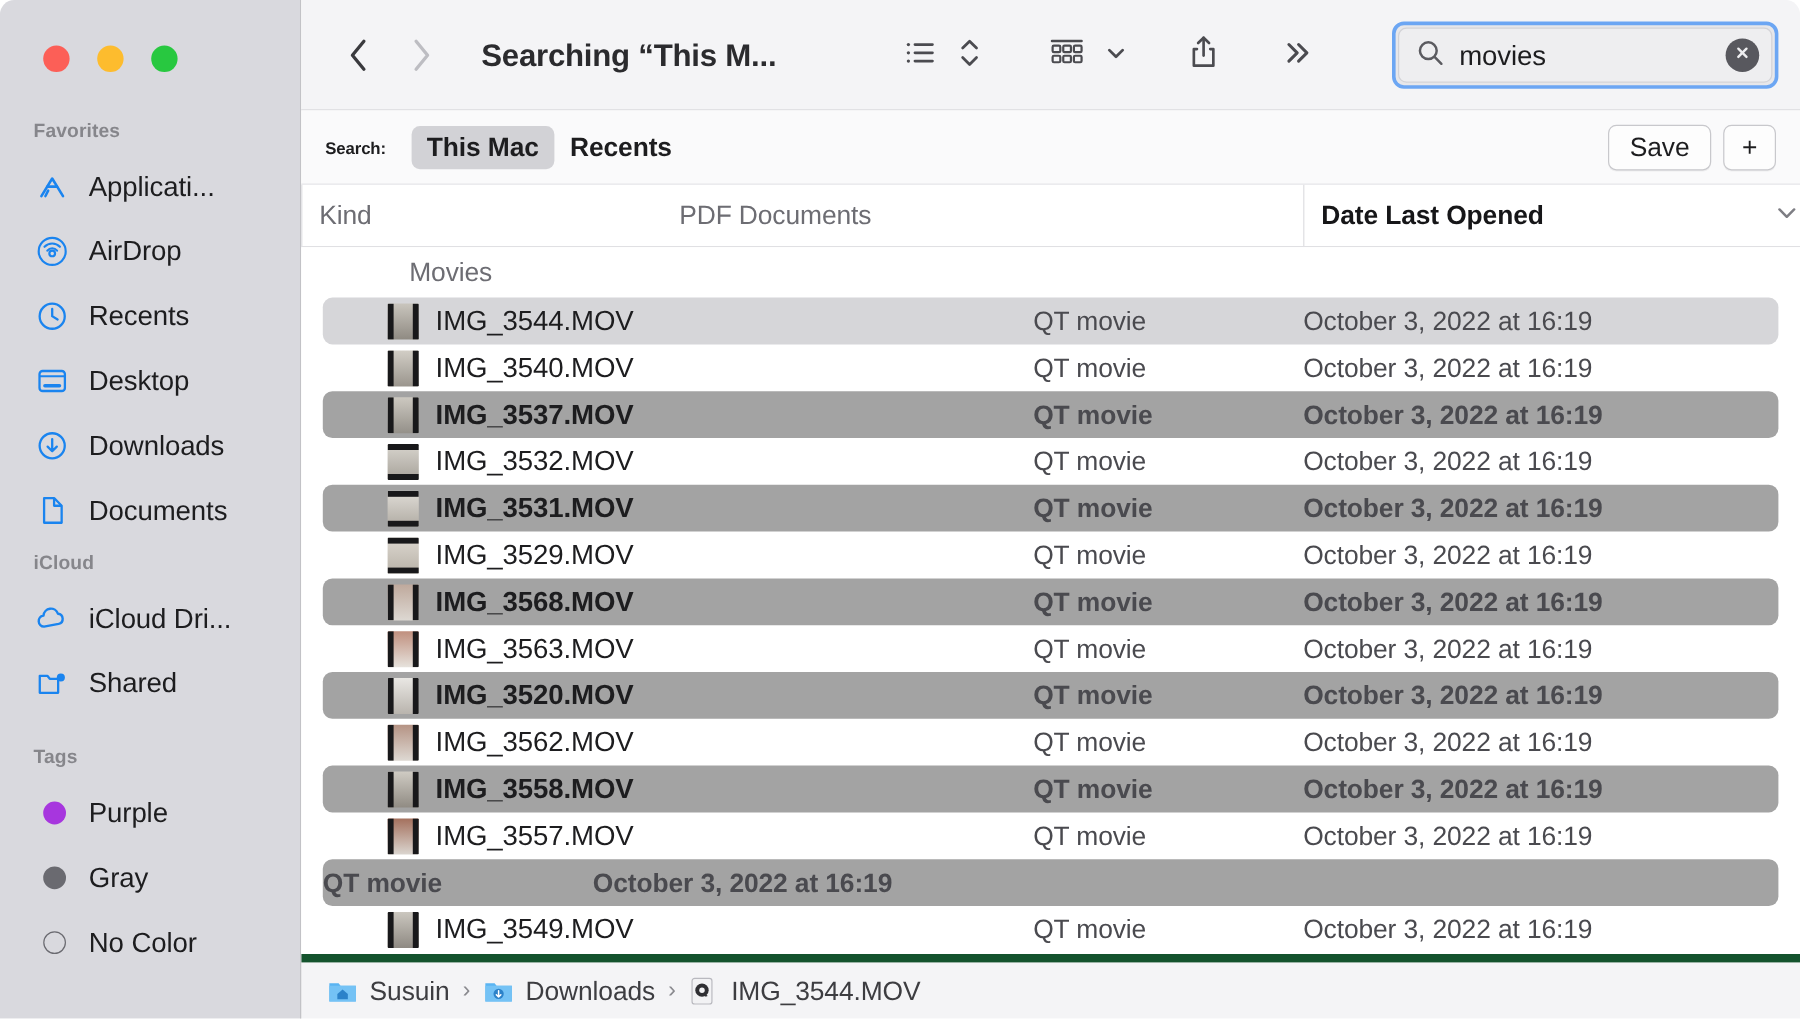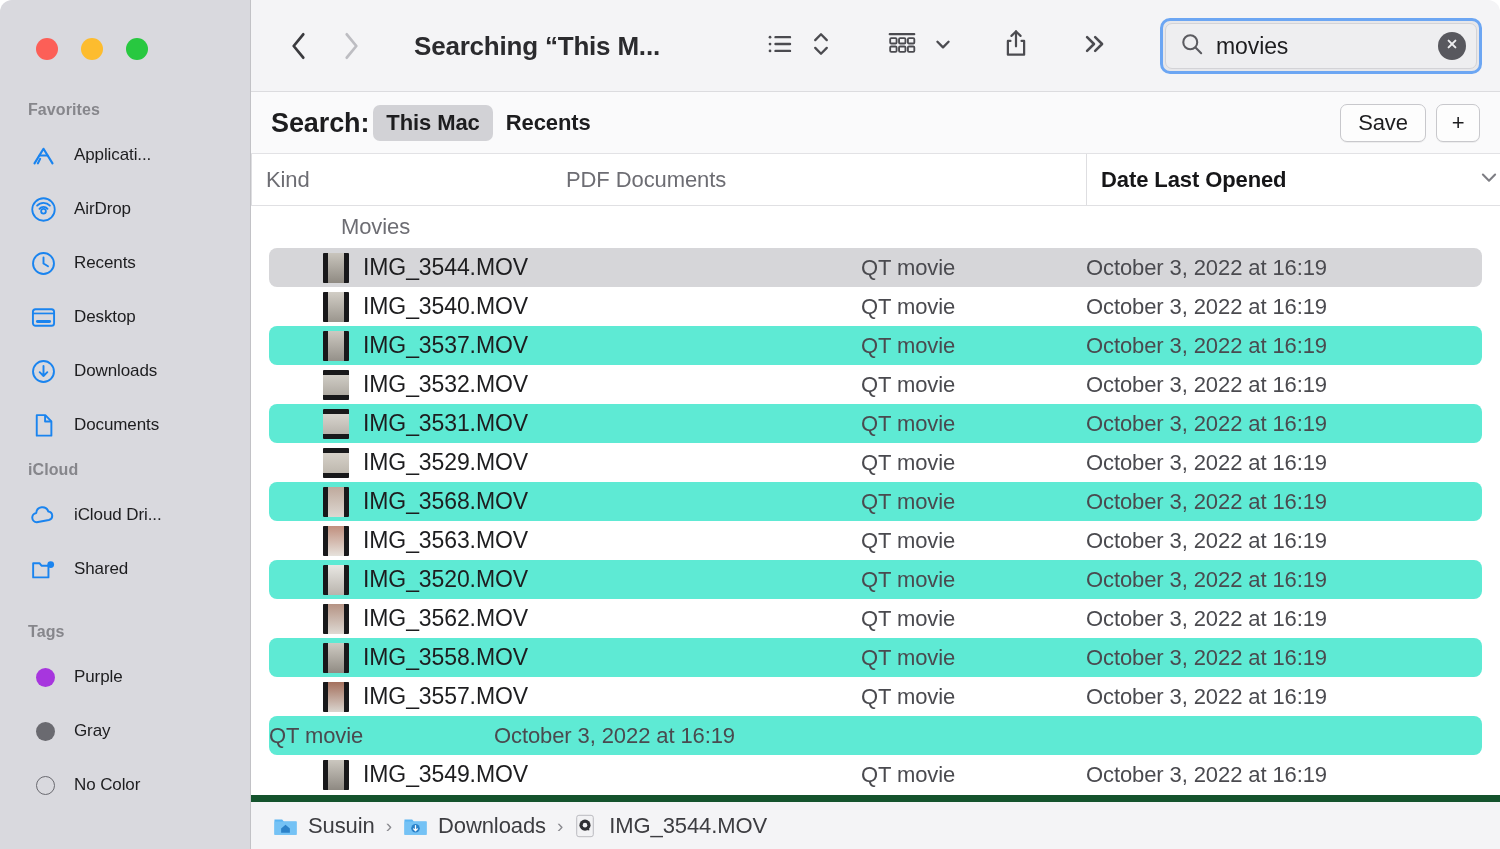--- a/index.html
+++ b/index.html
@@ -49,21 +49,21 @@
     cursor: default;
   }
   .sb-icon {
     width: 30px; height: 30px;
     flex: 0 0 30px;
     display: flex; align-items: center; justify-content: center;
     color: #1a84ef;
   }
   .sb-icon svg { display: block; }
   .sb-label {
-    font-size: 17px;
+    font-size: 23px;
     color: #1d1d1f;
     white-space: nowrap;
     letter-spacing: -0.1px;
   }
   .tag-dot {
     width: 19px; height: 19px;
     border-radius: 50%;
     margin-left: 5px;
   }
   .tag-dot.hollow { background: transparent; border: 1.6px solid #6a6a70; }
@@ -96,21 +96,21 @@
   .nav-btn {
     width: 52px; height: 52px;
     display: flex; align-items: center; justify-content: center;
     cursor: default;
   }
   .nav-btn svg { display: block; }
   .win-title {
     font-size: 26px;
     font-weight: bold;
     color: #2b2b2e;
-    margin-left: 37px;
+    margin-left: 24px;
     white-space: nowrap;
     letter-spacing: -0.2px;
   }
   .tb-btn {
     width: 48px; height: 50px;
     display: flex; align-items: center; justify-content: center;
     color: #4b4b50;
     cursor: default;
   }
   .tb-btn.narrow { width: 34px; }
@@ -164,24 +164,24 @@
     align-items: center;
     padding: 0 20px 0 20px;
     position: relative;
   }
   .scopebar::after {
     content: "";
     position: absolute; left: 0; right: 0; bottom: 0;
     height: 1px; background: #e2e2e5;
   }
   .scope-label {
-    font-size: 27px;
+    font-size: 14px;
     font-weight: bold;
     color: #1d1d1f;
-    margin-right: 4px;
+    margin-right: 21px;
     letter-spacing: -0.1px;
   }
   .scope-pill {
     font-size: 22px;
     font-weight: bold;
     color: #1d1d1f;
     padding: 5px 13px;
     border-radius: 7px;
     cursor: default;
     letter-spacing: -0.1px;
@@ -257,21 +257,21 @@
     height: 39px;
     display: flex;
     align-items: center;
     font-size: 23px;
     color: #1d1d1f;
     margin: 0 18px;
     border-radius: 8px;
     cursor: default;
     letter-spacing: -0.1px;
   }
-  .row.stripe { background: #5eead4; }
+  .row.stripe { background: #a3a3a3; font-weight: bold; }
   .row.selected { background: #d6d6d9; }
   .cell-name {
     flex: 0 0 592px;
     display: flex;
     align-items: center;
     gap: 14px;
     padding-left: 54px;
     min-width: 0;
   }
   .thumb {

